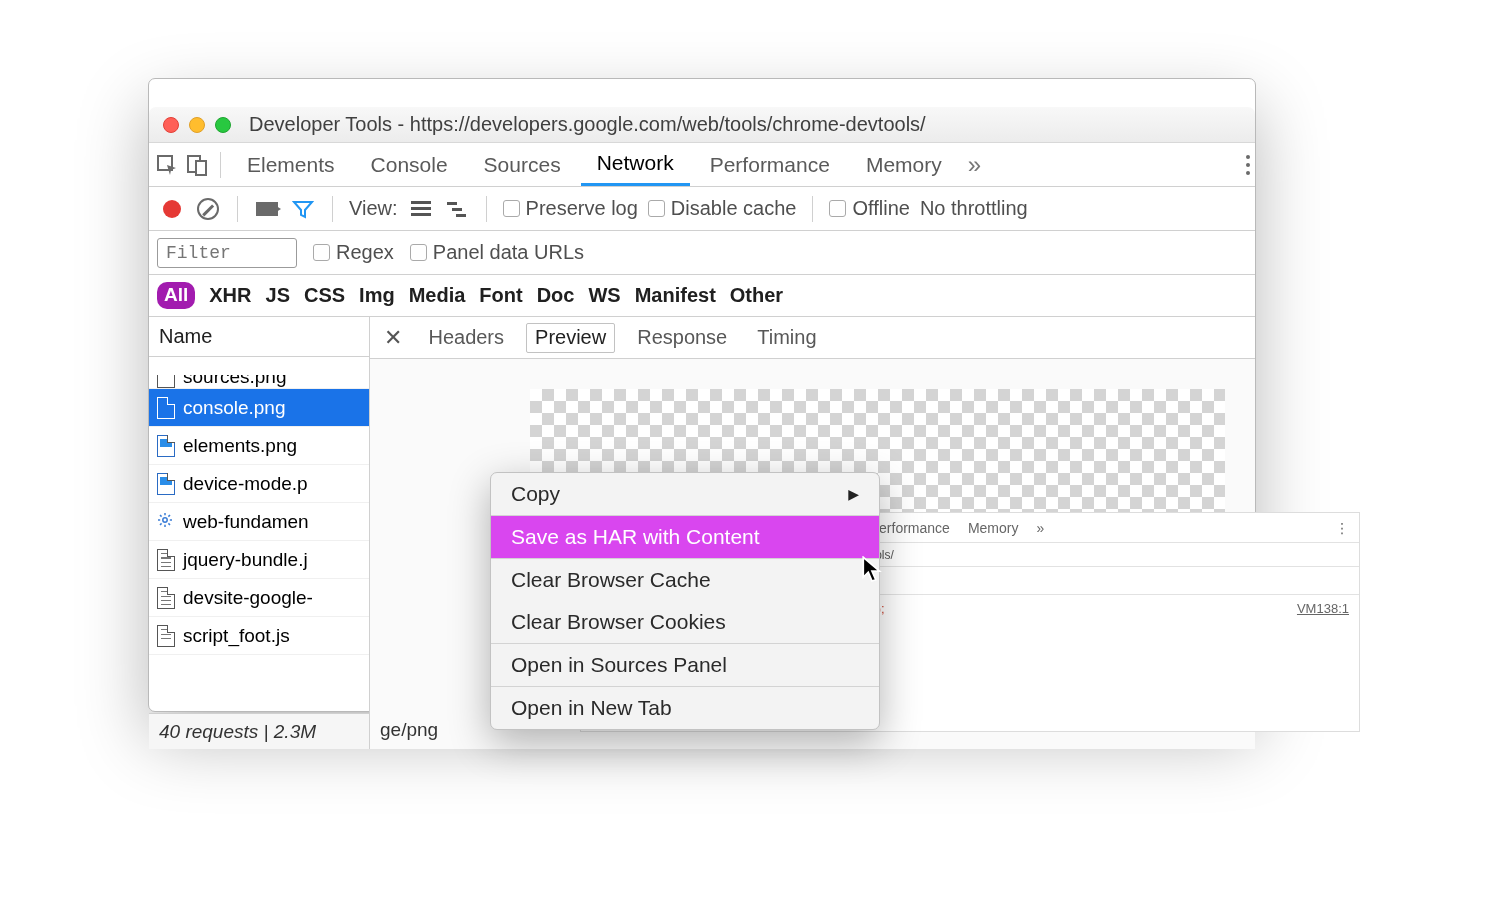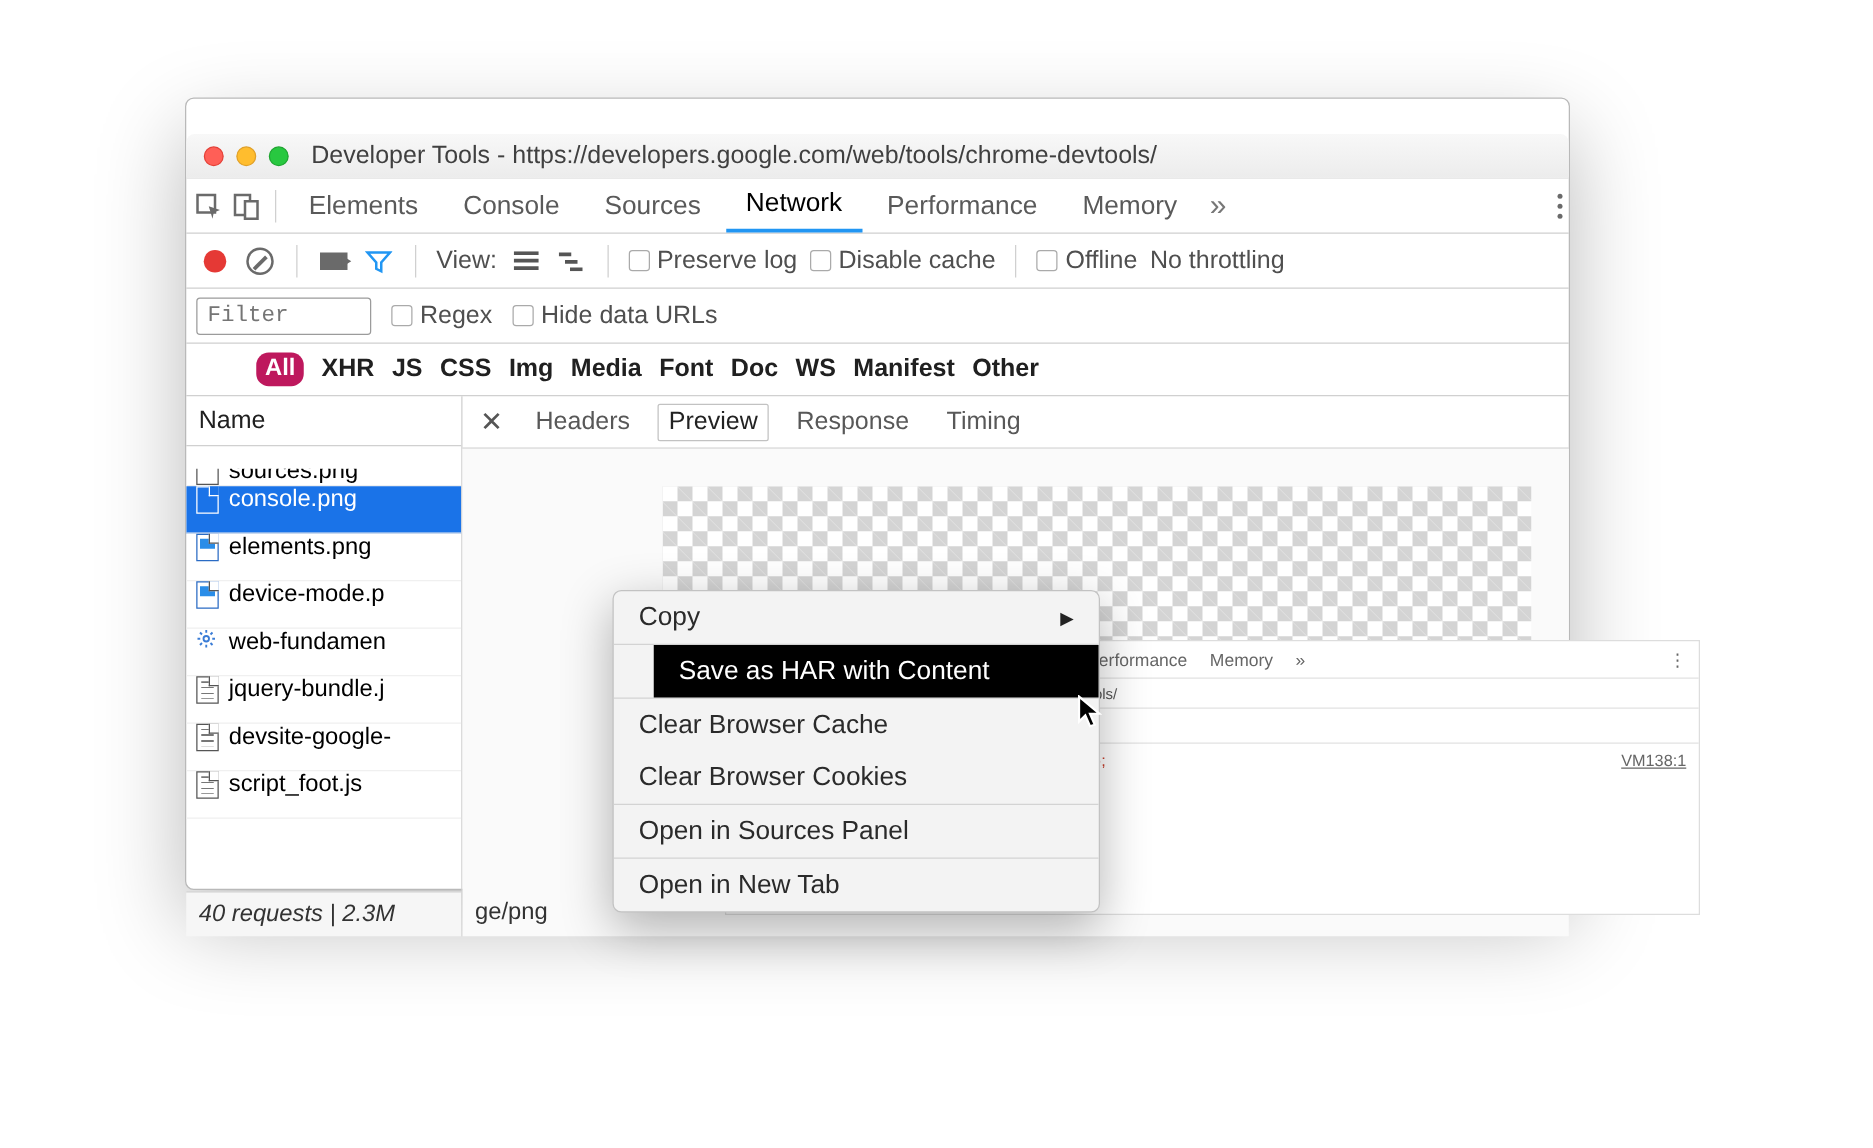--- a/index.html
+++ b/index.html
@@ -25,26 +25,26 @@
 .ban{width:22px;height:22px;border:2.5px solid #6a6a6a;border-radius:50%;position:relative;}
 .ban::after{content:"";position:absolute;left:2px;right:2px;top:50%;height:2.5px;background:#6a6a6a;transform:rotate(-45deg);}
 .cam{width:22px;height:14px;background:#6a6a6a;position:relative;}
 .cam::after{content:"";position:absolute;right:-8px;top:2px;border:5px solid transparent;border-left:8px solid #6a6a6a;}
 .funnel svg path{stroke:#2196f3;stroke-width:2;fill:none;}
 .chk{width:17px;height:17px;border:1px solid #aaa;border-radius:3px;background:#fff;display:inline-block;margin-right:6px;}
 .toolbar2 .seg { display:flex; align-items:center; }
 .filter-row{height:44px;border-bottom:1px solid #d0d0d0;display:flex;align-items:center;padding:0 8px;gap:16px;font-size:20px;color:#4f4f4f;}
 .filter-input{width:140px;height:30px;border:1px solid #9b9b9b;border-radius:3px;padding:0 8px;font-family:"Courier New",monospace;font-size:18px;color:#888;background:#fff;}
 .types-row{height:42px;border-bottom:1px solid #d0d0d0;display:flex;align-items:center;padding:0 8px;gap:14px;font-size:20px;color:#202020;font-weight:600;}
-.type-pill{background:#be185d;color:#fff;padding:2px 7px 3px;border-radius:10px;font-weight:700;font-size:19px;margin-left:48px;}
+.type-pill{background:#a21caf;color:#fff;padding:2px 7px 3px;border-radius:10px;font-weight:700;font-size:19px;}
 .main{display:flex;height:432px;}
 .left{width:221px;border-right:1px solid #d0d0d0;display:flex;flex-direction:column;gap:18px;}
 .col-head{height:40px;border-bottom:1px solid #d0d0d0;display:flex;align-items:center;padding:0 10px;font-size:20px;color:#202020;}
 .file-list{flex:1;overflow:hidden;font-size:19px;}
-.fi{display:flex;align-items:flex-start;height:38px;padding:0 8px;gap:8px;border-bottom:1px solid #f0f0f0;white-space:nowrap;}
+.fi{display:flex;align-items:center;height:38px;padding:0 8px;gap:8px;border-bottom:1px solid #f0f0f0;white-space:nowrap;}
 .fi.selected{background:#1a73e8;color:#fff;}
 .fi.cut{border-top:1px solid #d0d0d0;height:26px;margin-top:-12px;padding-top:0;align-items:flex-end;}
 .fico{width:18px;height:22px;border:1.5px solid #555;position:relative;flex:none;}
 .fico::after{content:"";position:absolute;right:-1px;top:-1px;width:7px;height:7px;background:#fff;border-left:1.5px solid #555;border-bottom:1.5px solid #555;}
 .fi.selected .fico{border-color:#fff;} .fi.selected .fico::after{background:#1a73e8;border-color:#fff;}
 .bullets::before{content:"";position:absolute;left:3px;top:3px;right:3px;bottom:3px;background:repeating-linear-gradient(#777 0 1.2px, transparent 1.2px 4.5px);}
 .hp{border-color:#2a6bc4;}
 .hp::before{content:"";position:absolute;left:2px;right:2px;top:3px;height:8px;background:#2a8de8;}
 .status{height:36px;border-top:1px solid #d0d0d0;display:flex;align-items:center;padding:0 10px;font-size:19px;color:#333;background:#f6f6f6;font-style:italic;}
 .right{flex:1;display:flex;flex-direction:column;position:relative;}
@@ -60,21 +60,21 @@
 .inner-tabs{height:30px;border-bottom:1px solid #e2e2e2;display:flex;align-items:center;gap:18px;padding:0 10px;font-size:14px;color:#666;}
 .inner-tabs .ov{margin-left:auto;}
 .inner-tool{height:28px;border-bottom:1px solid #e2e2e2;display:flex;align-items:center;padding:0 10px;font-size:13px;color:#555;gap:8px;}
 .inner-code{padding:6px 10px;font-family:Menlo,Consolas,monospace;font-size:13px;color:#222;display:flex;justify-content:space-between;}
 .inner-code .str{color:#c93e2b;}
 .inner-code .vm{color:#666;text-decoration:underline;}
 .mime{position:absolute;left:10px;bottom:8px;font-size:19px;color:#333;}
 .ctx{position:absolute;left:345px;top:390px;width:390px;background:#f3f3f3;border:1px solid #c2c2c2;border-radius:7px;box-shadow:0 12px 40px rgba(0,0,0,.3);font-size:21px;color:#2a2a2a;overflow:hidden;}
 .ctx .mi{height:42px;display:flex;align-items:center;padding:0 20px;position:relative;}
 .ctx .mi .arr{margin-left:auto;font-size:14px;color:#222;}
-.ctx .mi.hl{background:#000000;color:#fff;margin-left:32px;}
+.ctx .mi.hl{background:#d946ef;color:#fff;}
 .ctx .sep{height:1px;background:#d3d3d3;}
 .cursor{position:absolute;left:720px;top:480px;width:20px;height:26px;z-index:10;}
 .cursor svg polygon{fill:#000;stroke:#fff;stroke-width:1.4;}
 .kebab{display:flex;flex-direction:column;gap:4px;align-items:center;}
 .kebab span{width:4px;height:4px;border-radius:50%;background:#6a6a6a;}
 </style>
 </head>
 <body>
 
 <div class="window">
@@ -167,21 +167,21 @@
   </div>
 
   <div class="filter-row">
     <input class="filter-input" placeholder="Filter" style="">
     <label class="seg" style="display:flex;align-items:center">
         <span class="chk"></span>
         <span>Regex</span>
       </label>
     <label class="seg" style="display:flex;align-items:center">
         <span class="chk"></span>
-        <span>Hide data URLs</span>
+        <span>Panel data URLs</span>
       </label>
   </div>
 
   <div class="types-row">
     <span class="type-pill">All</span>
     <span>XHR</span>
     <span>JS</span>
     <span>CSS</span>
     <span>Img</span>
     <span>Media</span>

